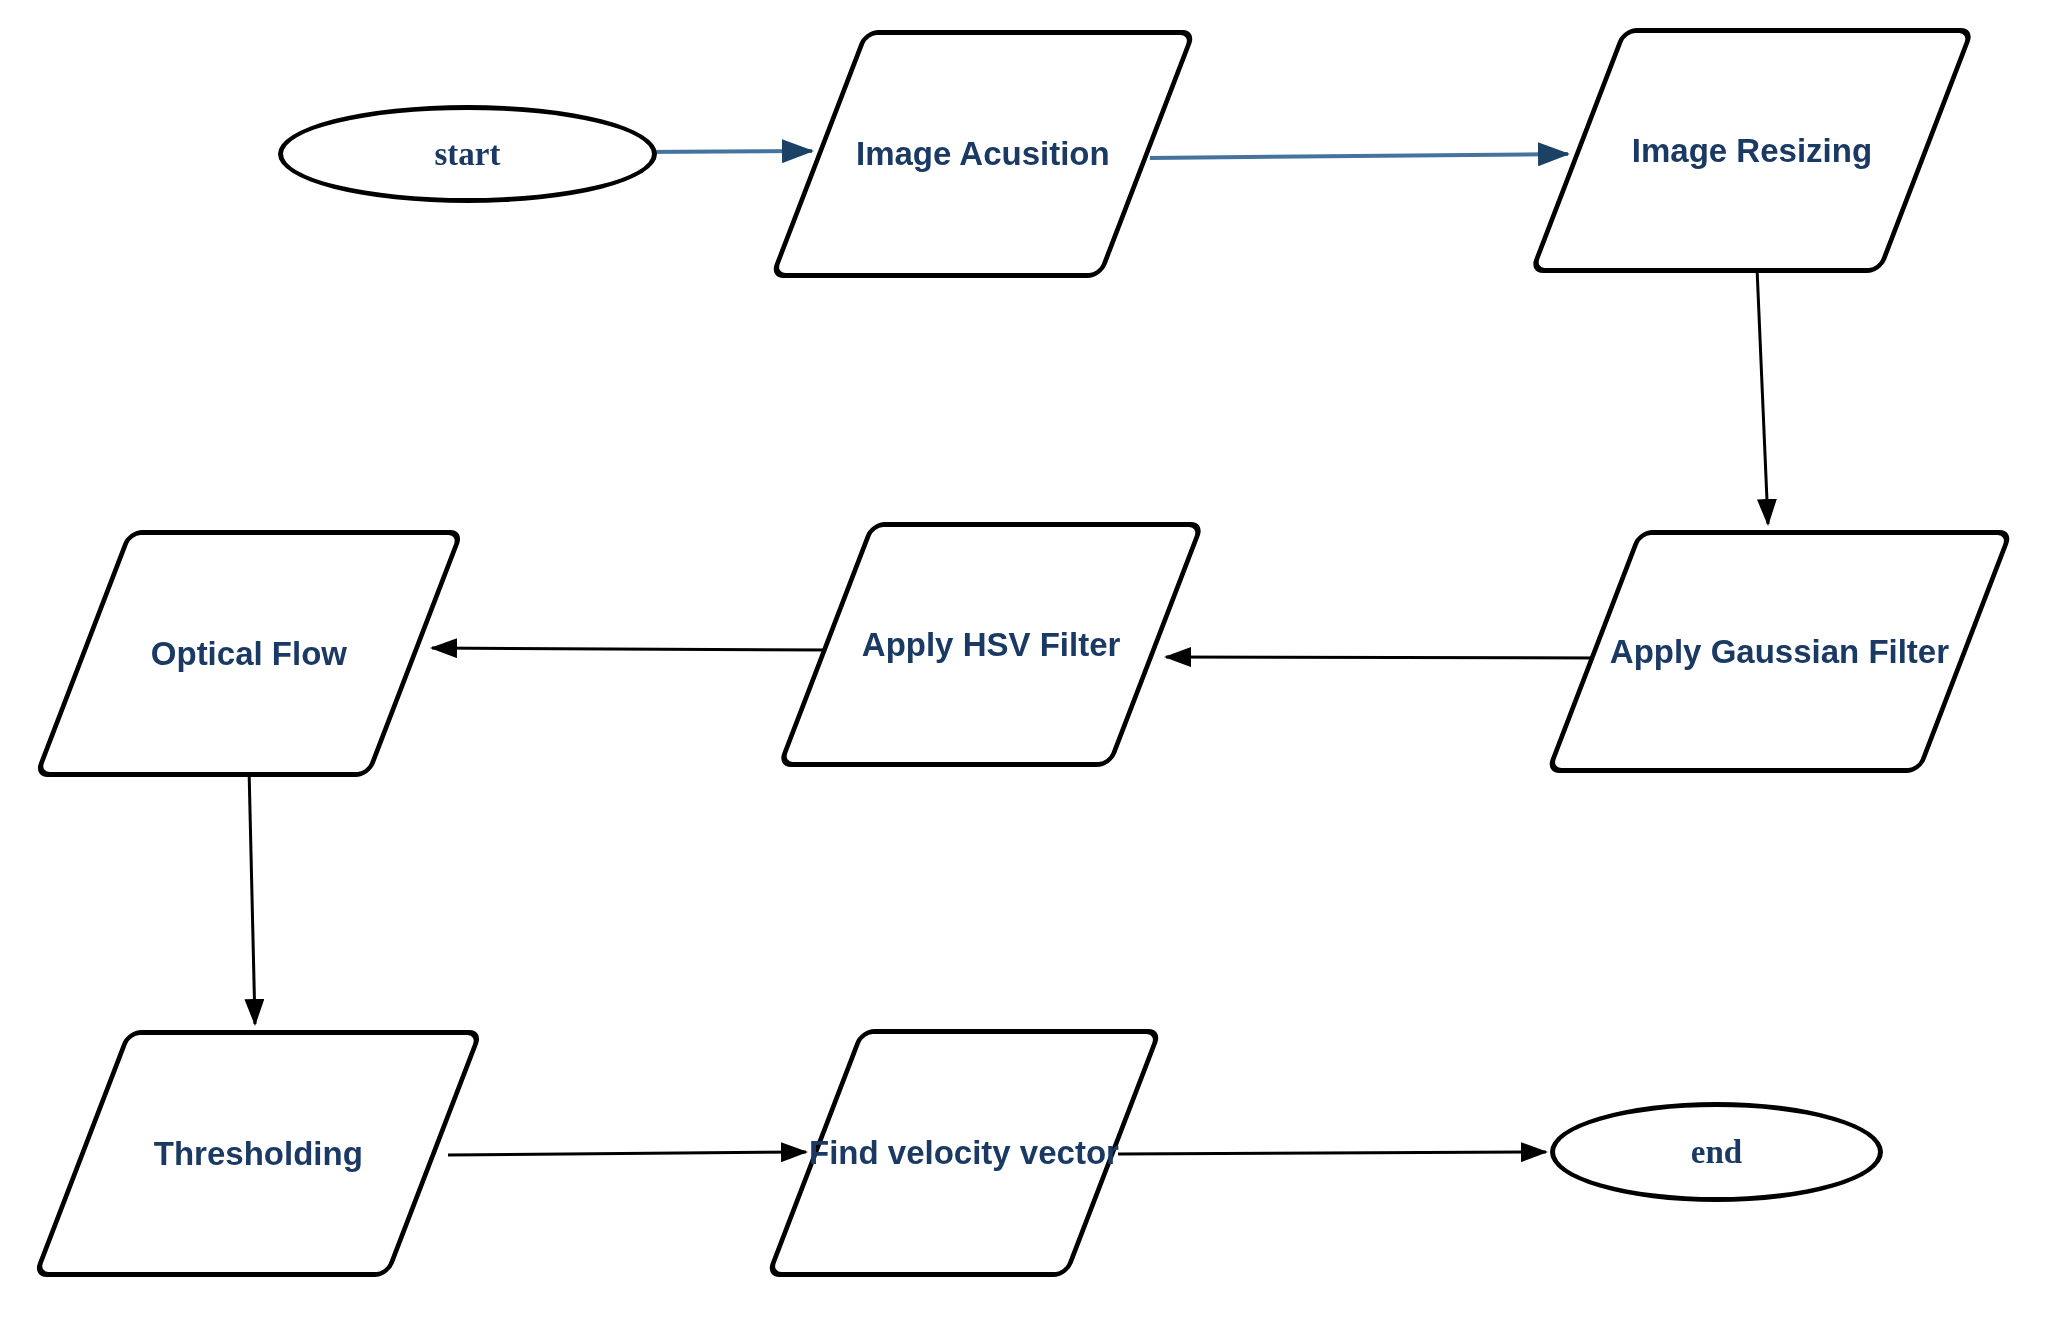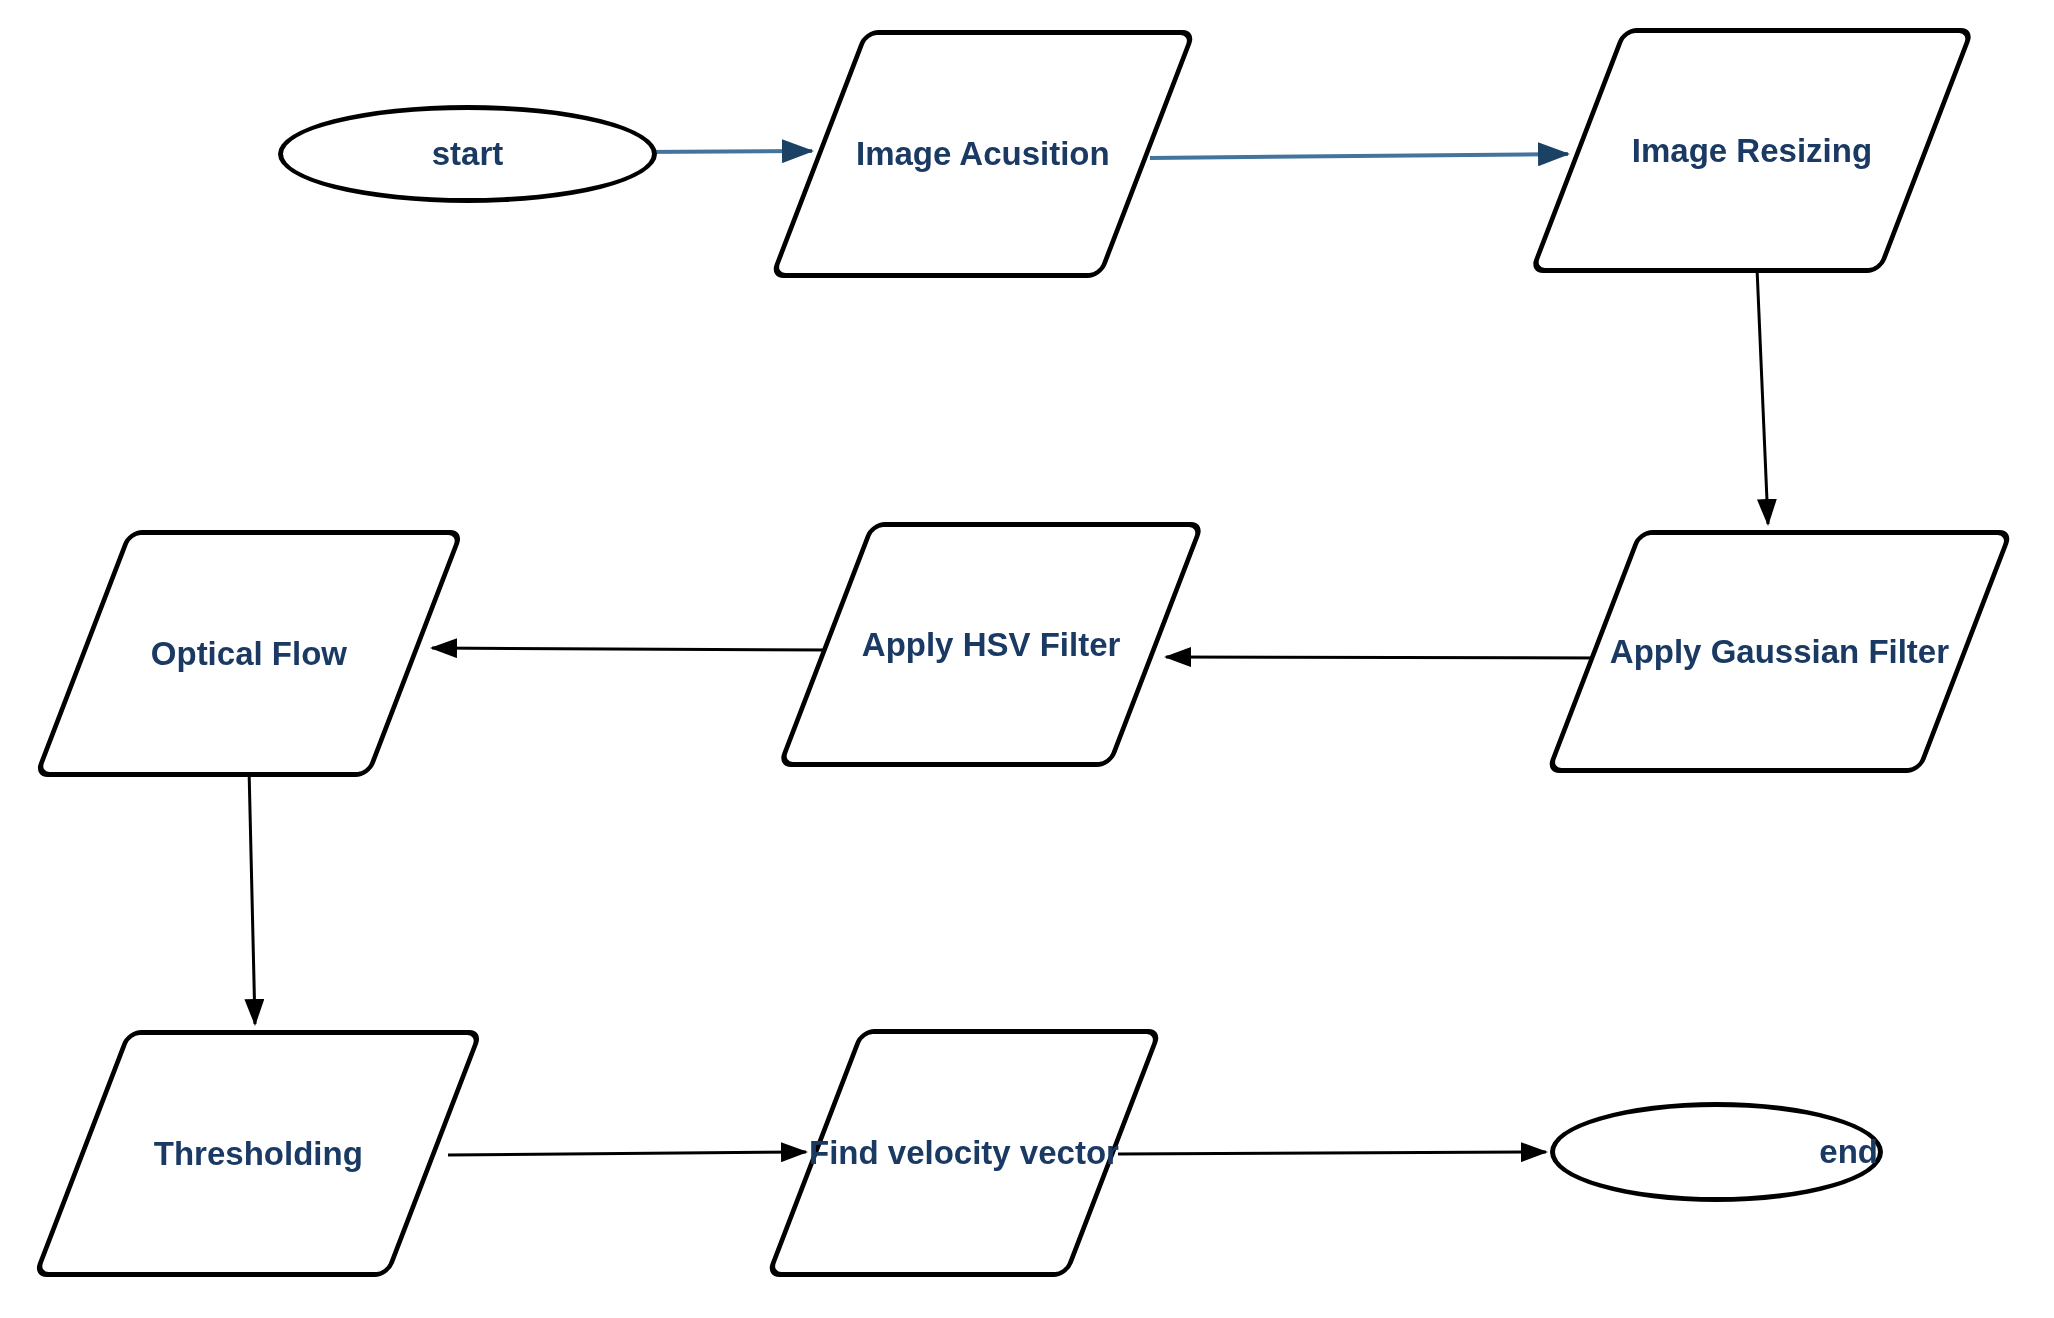--- a/index.html
+++ b/index.html
@@ -20,21 +20,21 @@
   .node {
     position: absolute;
     box-sizing: border-box;
     background: #ffffff;
     border: 5px solid #000000;
     display: flex;
     align-items: center;
     justify-content: center;
     z-index: 2;
   }
-  .ellipse { border-radius: 50%; }
+  .ellipse { border-radius: 50%; font-family: Liberation Serif, serif; }
   .para {
     border-radius: 14px;
     transform: skewX(-21deg);
   }
   .label {
     font-weight: bold;
     font-size: 33px;
     color: #1a3a64;
     white-space: nowrap;
     letter-spacing: 0px;
@@ -43,21 +43,21 @@
 
   
   #n-start        { left: 278px;  top: 105px;  width: 379px; height: 98px;  }
   #n-acquisition  { left: 817px;  top: 30px;   width: 332px; height: 248px; }
   #n-resizing     { left: 1576px; top: 28px;   width: 352px; height: 245px; }
   #n-gaussian     { left: 1592px; top: 530px;  width: 375px; height: 243px; }
   #n-hsv          { left: 824px;  top: 522px;  width: 334px; height: 245px; }
   #n-optical      { left: 81px;   top: 530px;  width: 336px; height: 247px; }
   #n-threshold    { left: 80px;   top: 1030px; width: 356px; height: 247px; }
   #n-velocity     { left: 813px;  top: 1029px; width: 302px; height: 248px; }
-  #n-end          { left: 1550px; top: 1102px; width: 333px; height: 100px; justify-content: flex-end; }
+  #n-end          { left: 1550px; top: 1102px; width: 333px; height: 100px; }
 </style>
 </head>
 <body>
 
 <div id="canvas">
 
   <svg id="edges" viewBox="0 0 2054 1318" xmlns="http://www.w3.org/2000/svg">
     <defs>
       <marker id="head-blue" markerUnits="userSpaceOnUse" markerWidth="32" markerHeight="24" refX="30" refY="12" orient="auto">
         <path d="M0,0 L32,12 L0,24 Z" fill="#1b4265"></path>

